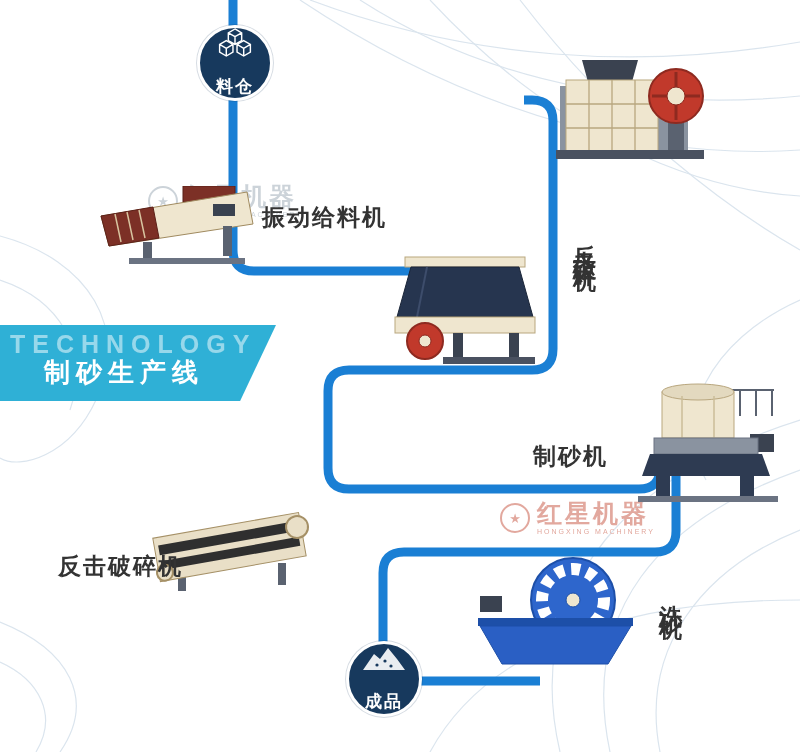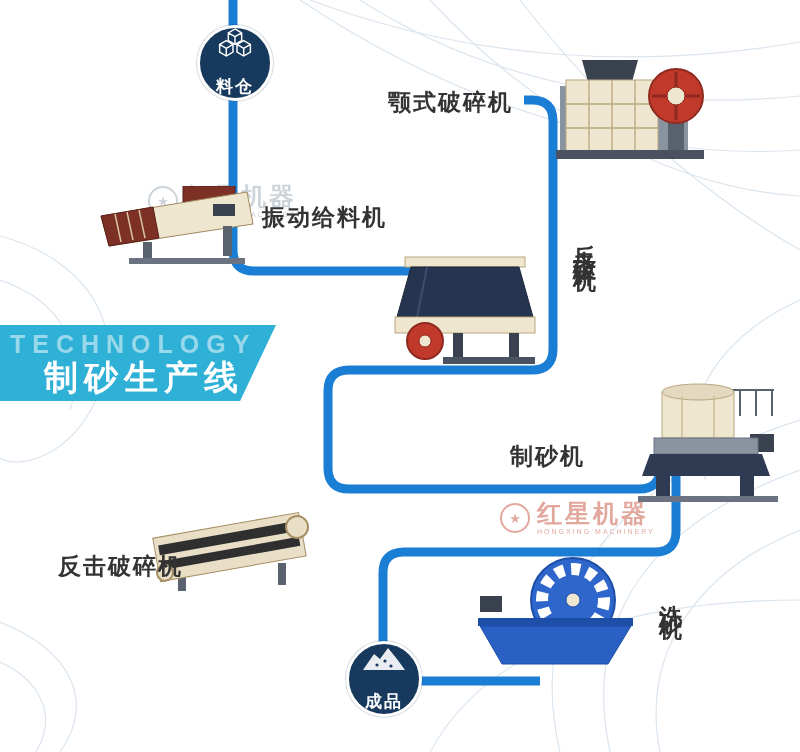--- a/index.html
+++ b/index.html
@@ -12,21 +12,21 @@
   .label{position:absolute;font-size:23px;font-weight:600;color:#333333;letter-spacing:2px;z-index:4;white-space:nowrap;}
   .label.vertical{writing-mode:vertical-rl;text-orientation:upright;letter-spacing:6px;}
   .node{position:absolute;width:70px;height:70px;border-radius:50%;background:#17395d;border:3px solid #ffffff;
         box-shadow:0 0 0 1px rgba(23,57,93,.18);z-index:5;display:flex;flex-direction:column;
         align-items:center;justify-content:center;gap:18px;}
   .node-label{color:#ffffff;font-size:17px;font-weight:700;letter-spacing:2px;}
   .banner{position:absolute;left:0;top:325px;width:276px;height:76px;background:#2fb0d6;z-index:2;
           clip-path:polygon(0 0,100% 0,87% 100%,0 100%);}
   .banner-wm{position:absolute;left:10px;top:5px;font-size:25px;font-weight:600;letter-spacing:7px;
              color:rgba(255,255,255,0.5);white-space:nowrap;}
-  .banner-title{position:absolute;left:44px;top:30px;font-size:34px;font-weight:700;letter-spacing:6px;
+  .banner-title{position:absolute;left:44px;top:30px;font-size:26px;font-weight:700;letter-spacing:6px;
                 color:#ffffff;white-space:nowrap;text-align:right;}
   .wm{position:absolute;display:flex;align-items:center;gap:7px;z-index:1;}
   .wm .wm-logo{width:26px;height:26px;border-radius:50%;border:2px solid currentColor;display:flex;
                align-items:center;justify-content:center;font-size:13px;flex:0 0 auto;}
   .wm .wm-texts{display:flex;flex-direction:column;line-height:1;}
   .wm .wm-cn{font-size:25px;font-weight:700;letter-spacing:3px;}
   .wm .wm-en{font-size:7px;letter-spacing:2px;margin-top:2px;}
   .wm.gray{color:#ccd3d9;left:148px;top:184px;}
   .wm.red{color:#e2a89e;left:500px;top:501px;}
 </style>
@@ -178,24 +178,23 @@
   <div class="node" style="left:346px;top:641px;">
     <svg width="46" height="26" viewBox="0 0 46 26">
       <polygon points="2,24 13,8 19,13 27,2 36,13 44,24" fill="#e9edf1"></polygon>
       <circle cx="16" cy="19" r="1.6" fill="#17395d"></circle>
       <circle cx="24" cy="15" r="1.6" fill="#17395d"></circle>
       <circle cx="30" cy="20" r="1.6" fill="#17395d"></circle>
     </svg>
     <span class="node-label">成品</span>
   </div>
 
-  <div class="label" style="left:388px;top:87px;">颚式破碎机</div>
   <div class="label" style="left:262px;top:202px;">振动给料机</div>
   <div class="label vertical" style="left:570px;top:226px;">反击破碎机</div>
-  <div class="label" style="left:510px;top:441px;">制砂机</div>
+  <div class="label" style="left:533px;top:441px;">制砂机</div>
   <div class="label" style="left:58px;top:551px;">反击破碎机</div>
   <div class="label vertical" style="left:656px;top:586px;">洗砂机</div>
 
   <div class="banner">
     <div class="banner-wm">TECHNOLOGY</div>
     <div class="banner-title">制砂生产线</div>
   </div>
 
 </div>
 

